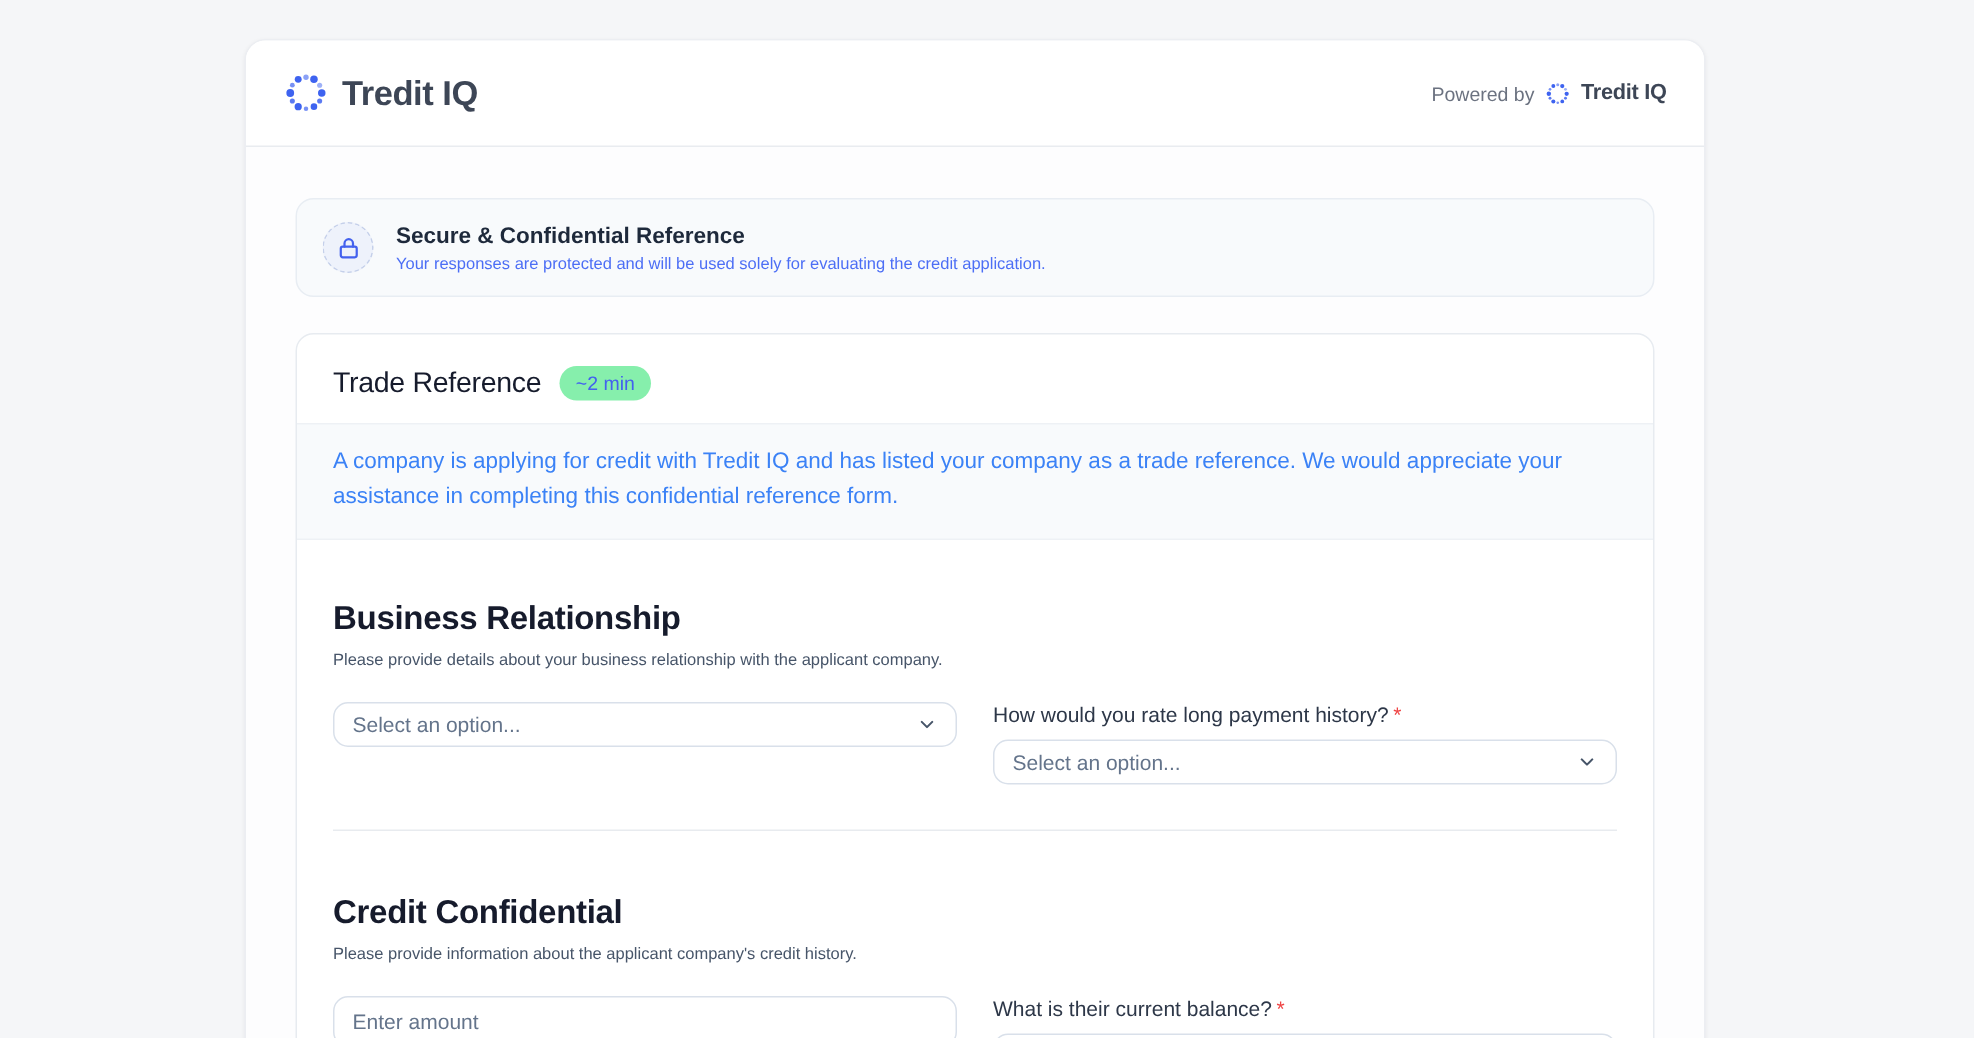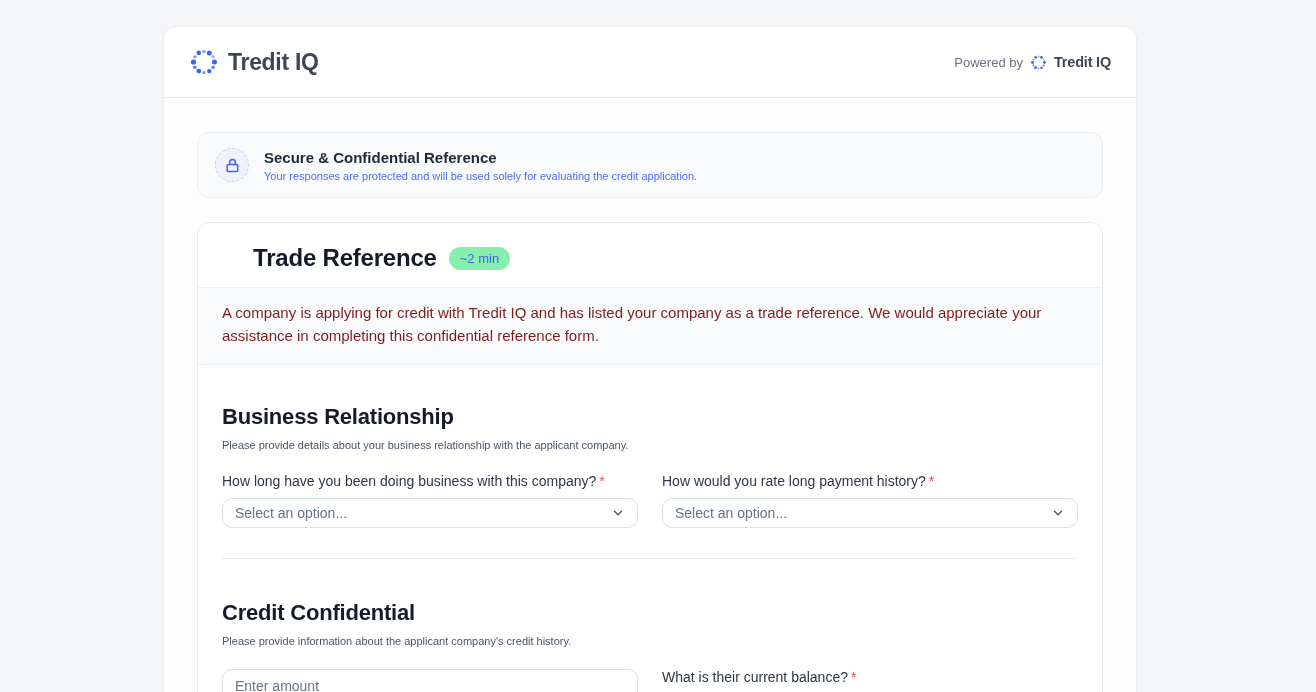--- a/index.html
+++ b/index.html
@@ -37,28 +37,28 @@
     background:#eef2fb; border:1px dashed #c5d0ea;
     display:flex; align-items:center; justify-content:center;
   }
   .secure-title { font-size:15px; font-weight:700; color:#1e293b; margin-bottom:4px; }
   .secure-subtitle { font-size:11px; color:#4c6ef5; }
   
   .form-card {
     background:#ffffff; border:1px solid #e7ebf0; border-radius:12px; overflow:hidden;
   }
   .form-card-head { display:flex; align-items:center; gap:12px; padding:21px 24px 15px; }
-  .form-card-title { font-size:24px; font-weight:700; color:#161b2c; letter-spacing:-0.2px;margin-left:31px; }
+  .form-card-title { font-size:19px; font-weight:400; color:#161b2c; letter-spacing:-0.2px; }
   .time-badge {
     font-size:13px; color:#4361ee; background:#86efac;
     border-radius:999px; padding:4px 11px; font-weight:500;
   }
   .form-card-desc {
     background:#f8fafc; border-top:1px solid #eef1f5; border-bottom:1px solid #eef1f5;
-    padding:14px 24px 17px; font-size:15px; line-height:1.5; color:#7f1d1d;
+    padding:14px 24px 17px; font-size:15px; line-height:1.5; color:#3b82f6;
   }
   .form-body { padding:0 24px; }
   .form-section { padding:26px 0 30px; }
   .form-section.second { padding-top:28px; padding-bottom:44px; }
   .section-heading { font-size:22px; font-weight:700; color:#161b2c; margin-bottom:9px; letter-spacing:-0.2px;margin-top:13px; }
   .section-subheading { font-size:11px; color:#475569; margin-bottom:22px; }
   .field-grid { display:grid; grid-template-columns:1fr 1fr; gap:24px; }
   .field-label { font-size:14px; font-weight:500; color:#2d3748; margin-bottom:9px; }
   .req { color:#ef4444; margin-left:3px; }
   .select-box {
@@ -150,23 +150,20 @@
       </div>
       <div class="form-card-desc">A company is applying for credit with Tredit IQ and has listed your company as a trade reference. We would appreciate your assistance in completing this confidential reference form.</div>
 
       <div class="form-body">
 
         <div class="form-section">
           <div class="section-heading">Business Relationship</div>
           <div class="section-subheading">Please provide details about your business relationship with the applicant company.</div>
           <div class="field-grid">
             <div>
-              <div class="field-label">
-                <span>How long have you been doing business with this company?</span><span class="req">*</span>
-              </div>
               <div class="select-box">
                 <span class="select-placeholder">Select an option...</span>
                 <span style="display:flex;">
                   <svg width="14" height="14" viewBox="0 0 16 16" fill="none" stroke="#475569" stroke-width="1.6" stroke-linecap="round" stroke-linejoin="round">
                       <path d="M4 6l4 4 4-4"></path>
                     </svg>
                 </span>
               </div>
             </div>
             <div>

